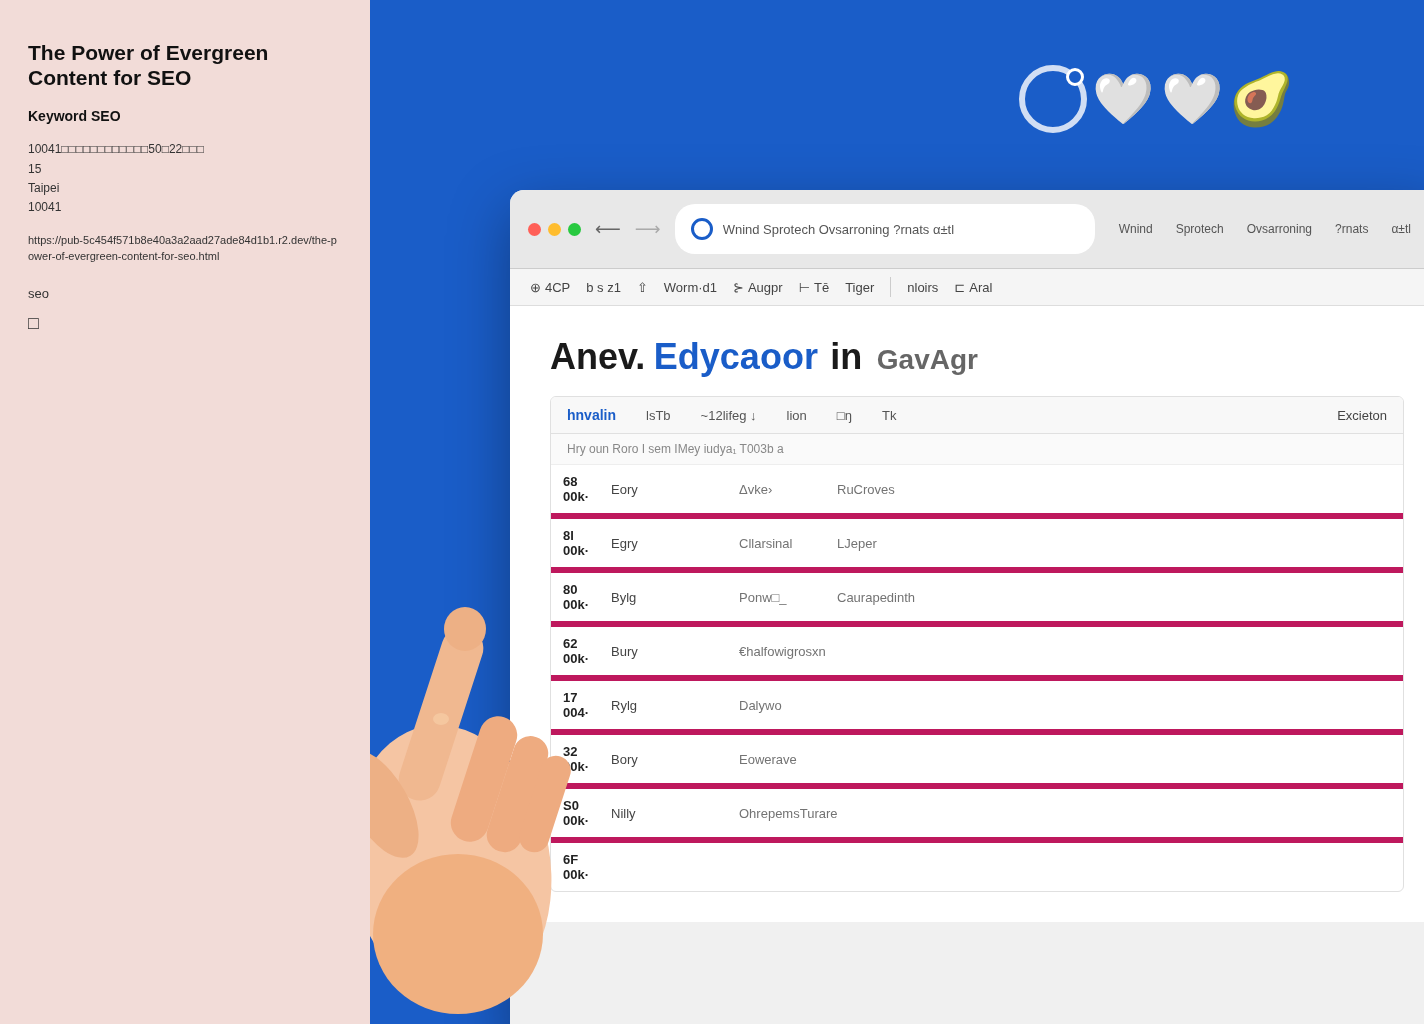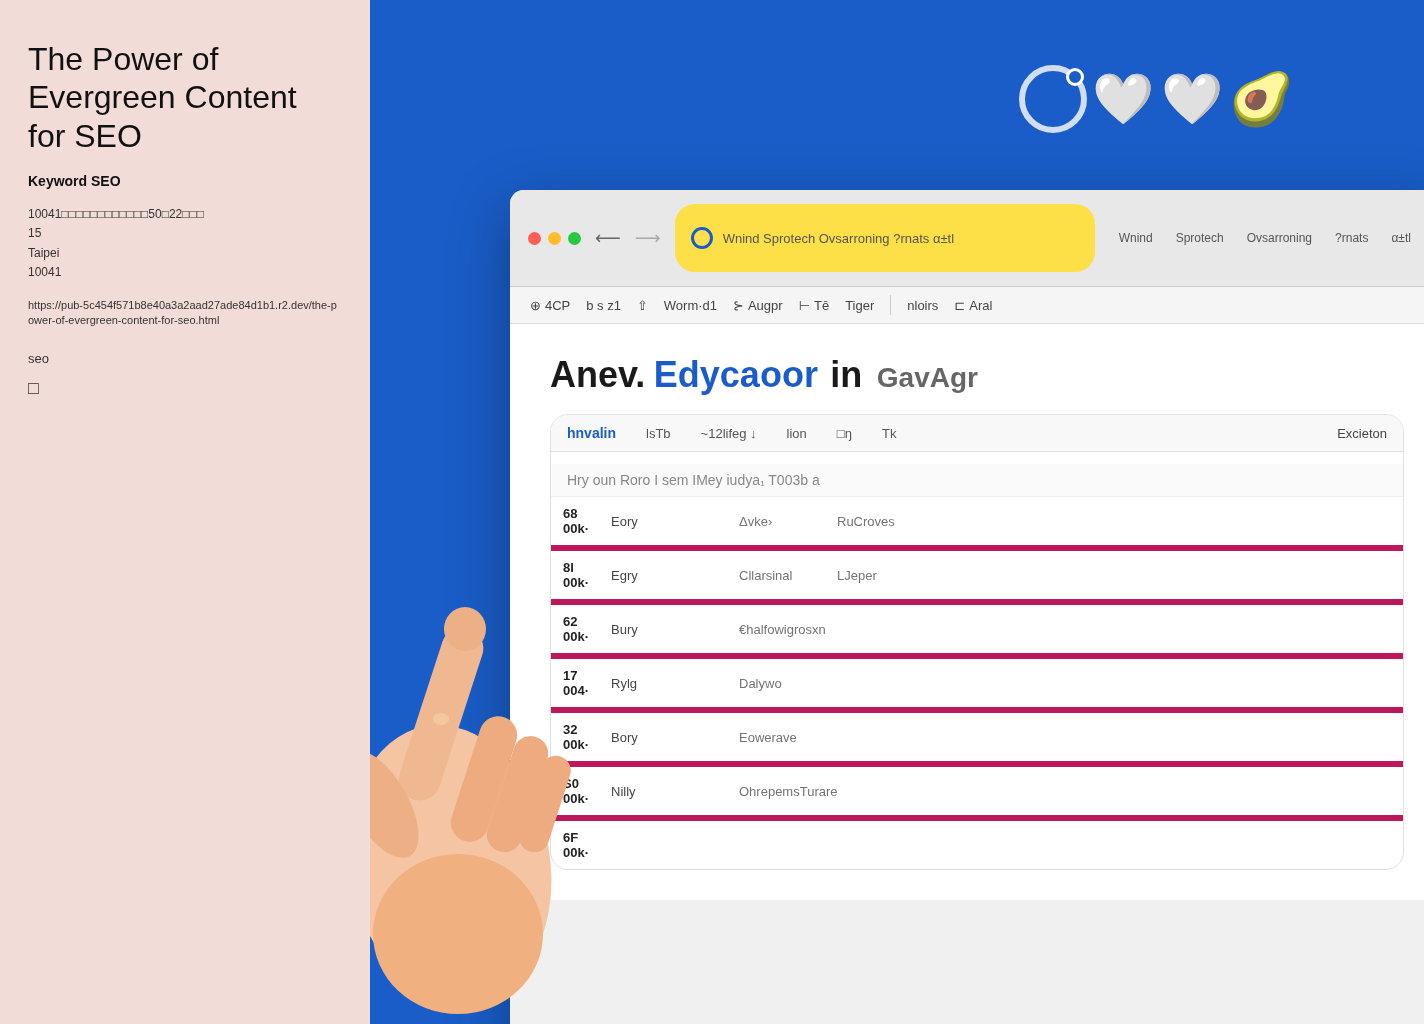--- a/index.html
+++ b/index.html
@@ -20,22 +20,22 @@
       height: 100%;
       padding: 40px 28px;
       display: flex;
       flex-direction: column;
       gap: 12px;
       position: relative;
       z-index: 2;
     }
 
     .sidebar-title {
-      font-size: 32px;
-      font-weight: 400;
+      font-size: 21px;
+      font-weight: 700;
       color: #111;
       line-height: 1.2;
       margin-bottom: 6px;
     }
 
     .sidebar-subtitle {
       font-size: 14px;
       font-weight: 600;
       color: #111;
       margin-bottom: 4px;
@@ -118,23 +118,23 @@
       cursor: pointer;
     }
 
     .browser-forward {
       font-size: 18px;
       color: #aaa;
     }
 
     .browser-search-bar {
       flex: 1;
-      background: #fde047;
+      background: #ffffff;
       border-radius: 20px;
-      padding: 23px 16px;
+      padding: 14px 16px;
       display: flex;
       align-items: center;
       gap: 10px;
       max-width: 420px;
     }
 
     .search-circle {
       width: 22px;
       height: 22px;
       border-radius: 50%;
@@ -191,21 +191,21 @@
     .browser-content {
       background: white;
       padding: 30px 40px;
       overflow: hidden;
     }
 
     
     .table-wrapper {
       background: white;
       border: 1px solid #e0e0e0;
-      border-radius: 18px;
+      border-radius: 6px;
       overflow: hidden;
     }
 
     .table-row {
       display: grid;
       grid-template-columns: 40px 120px 90px 280px;
       padding: 9px 12px;
       gap: 8px;
       border-bottom: 6px solid #be185d;
       font-size: 13px;
@@ -397,36 +397,42 @@
         <div class="table-actions-bar">
           <span style="font-weight:700; font-size:14px; color:#1a5dc8;">hnvalin</span>
           <span style="color:#555; font-size:13px; margin-left:20px;text-align:center;">lsTb</span>
           <span style="color:#555; font-size:13px; margin-left:20px;">~12lifeg ↓</span>
           <span style="color:#555; font-size:13px; margin-left:20px;">lion</span>
           <span style="color:#555; font-size:13px; margin-left:20px;">□ŋ</span>
           <span style="color:#555; font-size:13px; margin-left:20px;">Tk</span>
           <span style="font-size:13px; margin-left: auto; color:#444;">Excieton</span>
         </div>
 
-        <div style="padding:8px 16px; background:#fafafa; border-bottom:1px solid #eee; font-size:14px; color:#888;margin-top:12px;">Hry oun  Roro  I sem IMey iudya₁ T003b a</div>
+        <div style="padding:8px 16px; background:#fafafa; border-bottom:1px solid #eee; font-size:12px; color:#888;">Hry oun  Roro  I sem IMey iudya₁ T003b a</div>
 
         <div>
           <div class="table-row">
             <span class="cell-num">68 00k·</span>
             <span class="cell-name">Eory</span>
             <span class="cell-value">Δvke›</span>
             <span class="cell-value">RuCroves</span>
           </div>
           <div class="table-row">
             <span class="cell-num">8l  00k·</span>
             <span class="cell-name">Egry</span>
             <span class="cell-value">Cllarsinal</span>
             <span class="cell-value">LJeper</span>
           </div>
           <div class="table-row">
+            <span class="cell-num">80 00k·</span>
+            <span class="cell-name">Bylg</span>
+            <span class="cell-value">Ponw□_</span>
+            <span class="cell-value">Caurapedinth</span>
+          </div>
+          <div class="table-row">
             <span class="cell-num">62 00k·</span>
             <span class="cell-name">Bury</span>
             <span class="cell-value">€halfowigrosxn</span>
             <span class="cell-value"></span>
           </div>
           <div class="table-row">
             <span class="cell-num">17 004·</span>
             <span class="cell-name">Rylg</span>
             <span class="cell-value">Dalywo</span>
             <span class="cell-value"></span>

